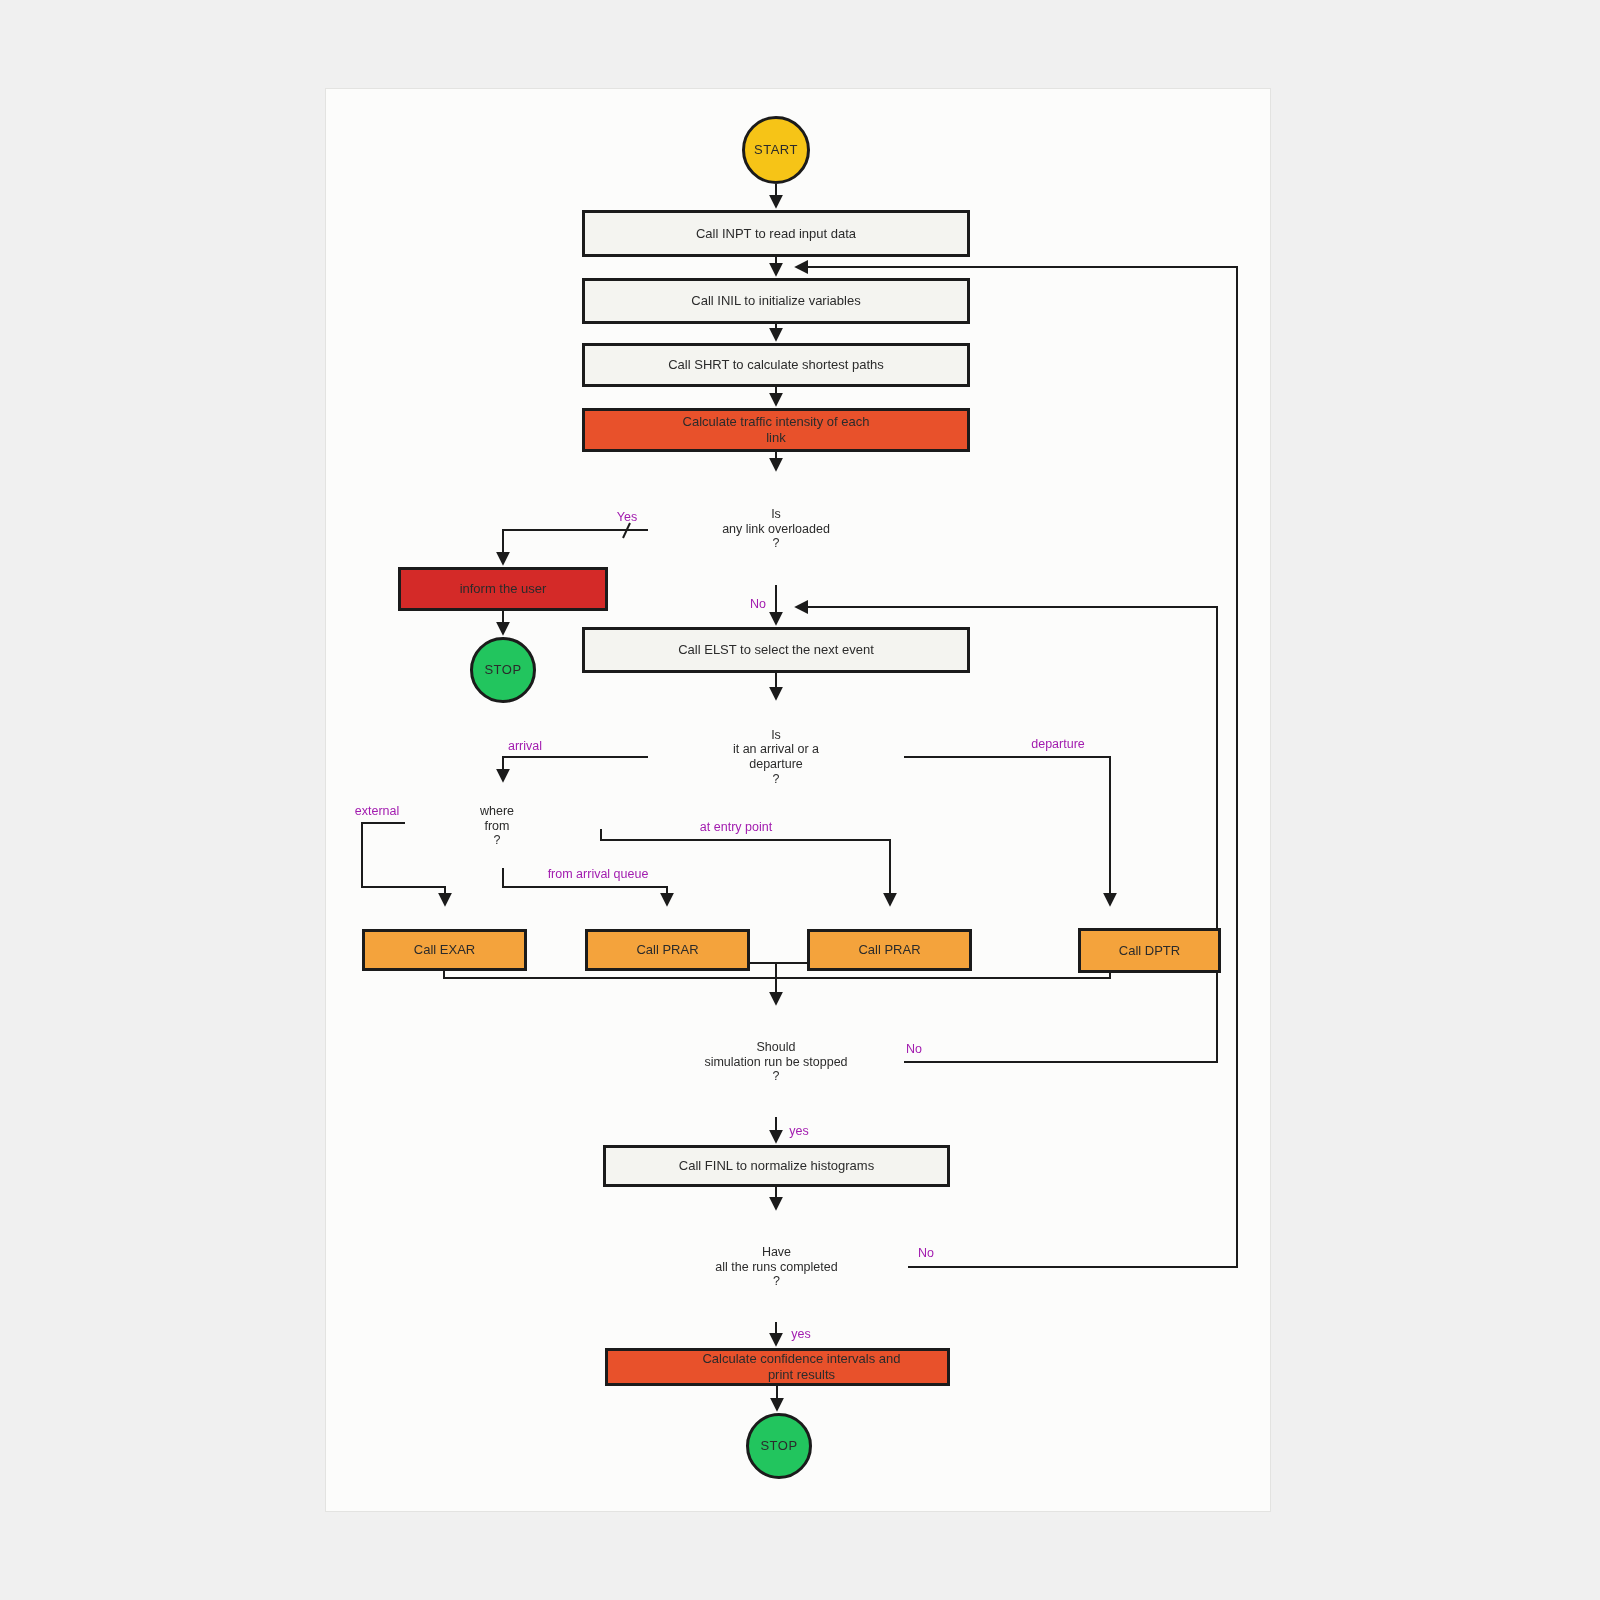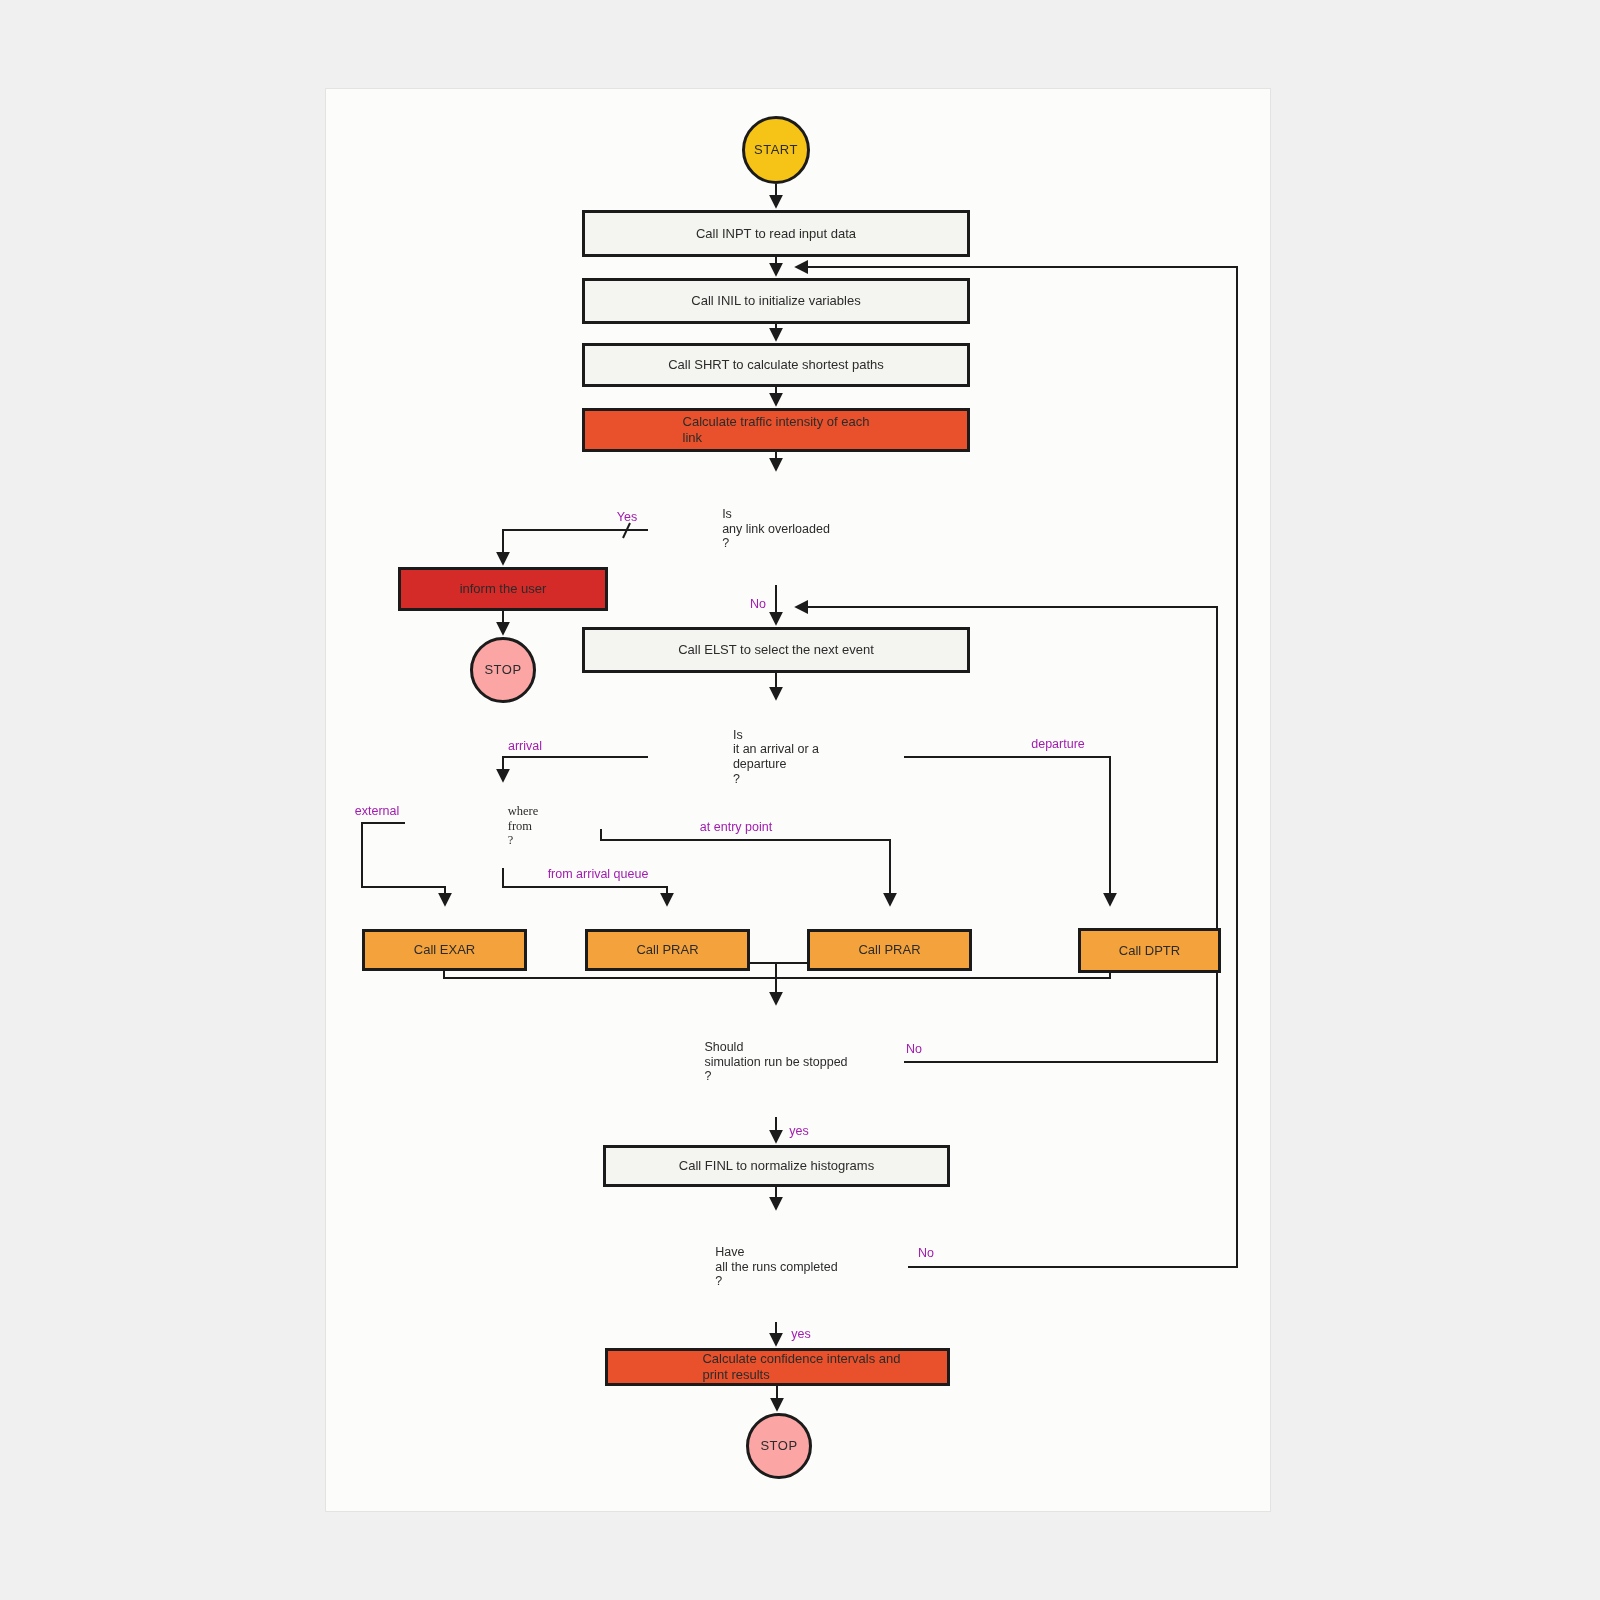--- a/index.html
+++ b/index.html
@@ -10,31 +10,31 @@
     color:#2b2b2b;
     overflow:hidden;
   }
   .paper{
     position:absolute;left:325px;top:88px;width:946px;height:1424px;
     background:#fcfcfb;border:1px solid #e3e3e1;box-sizing:border-box;
   }
   svg.wires{position:absolute;left:0;top:0;pointer-events:none;}
   .node{
     position:absolute;box-sizing:border-box;
-    display:flex;align-items:center;justify-content:center;
+    display:flex;align-items:center;justify-content:center;text-align:center;
     font-size:13px;line-height:1.2;white-space:pre-line;
   }
   .rect{border:3px solid #1b1b1b;}
   .white-box{background:#f4f4f0;}
   .orange-box{background:#f4a33c;margin-top:21px;}
   .redorange-box{background:#e8512b;}
   .red-box{background:#d42a28;}
   .circle{border:3px solid #1b1b1b;border-radius:50%;letter-spacing:.5px;}
   .start-circle{background:#f6c417;}
-  .stop-circle{background:#fca5a5;}
+  .stop-circle{background:#22c55e;}
   .diamond{background:transparent;font-size:12.5px;line-height:1.18;}
   .diamond > svg{position:absolute;left:0;top:0;width:100%;height:100%;z-index:-1;}
   .diamond span{position:relative;}
   .edge-label{
     position:absolute;transform:translate(-50%,-50%);
     font-size:12.5px;white-space:nowrap;color:#a21caf;
   }
 </style>
 </head>
 <body>
@@ -104,21 +104,21 @@
 <div class="node diamond" style="left:648px;top:702px;width:256px;height:110px;">
   <svg viewBox="0 0 100 100" preserveAspectRatio="none">
     <polygon points="50,1.5 98.5,50 50,98.5 1.5,50" stroke="#1b1b1b" stroke-width="3.4" vector-effect="non-scaling-stroke" fill="#f6c417"></polygon>
   </svg>
   <span>Is
 it an arrival or a
 departure
 ?</span>
 </div>
 
-<div class="node diamond" style="left:425px;top:784px;width:196px;height:84px;font-family:Liberation Serif, serif;">
+<div class="node diamond" style="left:399px;top:784px;width:196px;height:84px;">
   <svg viewBox="0 0 100 100" preserveAspectRatio="none">
     <polygon points="50,2 98,50 50,98 2,50" stroke="#1b1b1b" stroke-width="3.4" vector-effect="non-scaling-stroke" fill="#f6c417"></polygon>
   </svg>
   <span>where
 from
 ?</span>
 </div>
 
 <div class="node rect orange-box" style="left:362px;top:908px;width:165px;height:42px;">Call EXAR</div>
 

